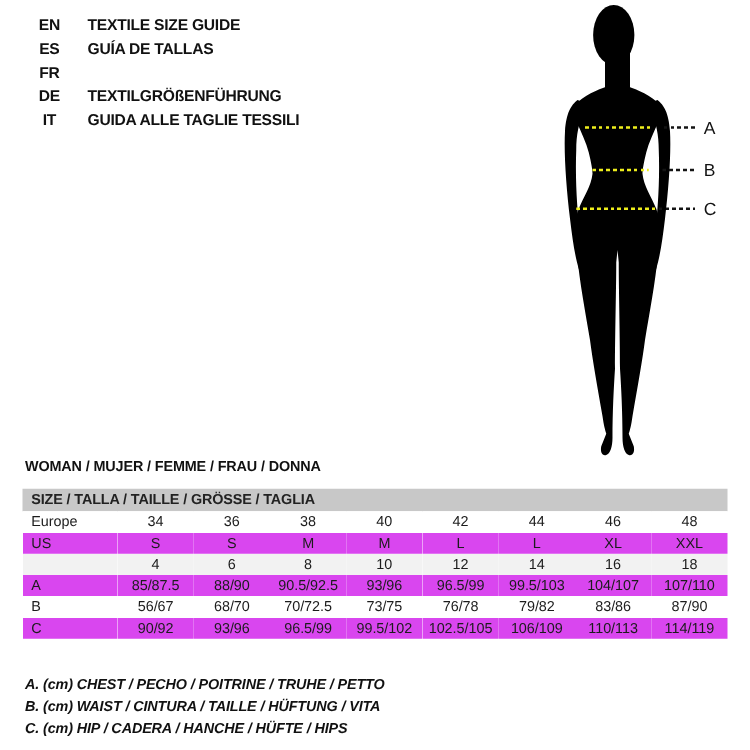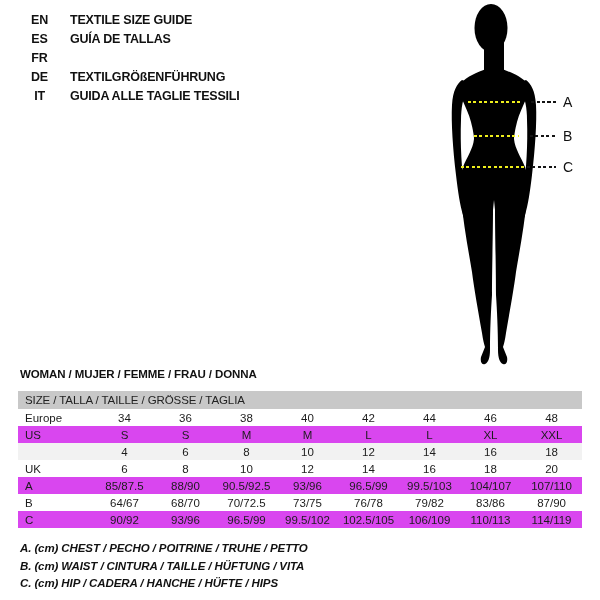--- a/index.html
+++ b/index.html
@@ -28,21 +28,21 @@
   .mlabel{position:absolute;left:123px;font-size:14px;font-weight:normal;color:#111;}
   .lbl-a{top:94px;} .lbl-b{top:128px;} .lbl-c{top:159px;}
 
   
   .woman-title{position:absolute;left:20px;top:368px;font-weight:bold;font-size:11.5px;letter-spacing:-0.1px;white-space:nowrap;}
   table.size-table{
     position:absolute;left:18px;top:391px;width:564px;
     border-collapse:collapse;table-layout:fixed;font-size:11.5px;color:#1c1c1c;
   }
   table.size-table th.hdr{
-    background:#c8c8c8;font-weight:normal;text-align:left;
+    background:#c8c8c8;font-weight:bold;text-align:left;
     padding:2px 16px 2px 7px;height:14px;font-size:11.5px;color:#222;letter-spacing:-0.1px;
   }
   table.size-table td{height:17px;padding:0;text-align:center;white-space:nowrap;overflow:hidden;}
   table.size-table td.rowlabel{text-align:left;padding-left:7px;margin-top:48px;}
   tr.tone-gray{background:#d946ef;}
   tr.tone-light{background:#f2f2f2;}
   tr.tone-white{background:#ffffff;}
 
   
   .legend{position:absolute;left:20px;top:542px;}
@@ -197,45 +197,34 @@
           <td class="rowlabel"></td>
           <td>4</td>
           <td>6</td>
           <td>8</td>
           <td>10</td>
           <td>12</td>
           <td>14</td>
           <td>16</td>
           <td>18</td>
         </tr>
-        <tr class="tone-white">
-          <td class="rowlabel">UK</td>
-          <td>6</td>
-          <td>8</td>
-          <td>10</td>
-          <td>12</td>
-          <td>14</td>
-          <td>16</td>
-          <td>18</td>
-          <td>20</td>
-        </tr>
         <tr class="tone-gray">
           <td class="rowlabel">A</td>
           <td>85/87.5</td>
           <td>88/90</td>
           <td>90.5/92.5</td>
           <td>93/96</td>
           <td>96.5/99</td>
           <td>99.5/103</td>
           <td>104/107</td>
           <td>107/110</td>
         </tr>
         <tr class="tone-white">
           <td class="rowlabel">B</td>
-          <td>64/67</td>
+          <td>56/67</td>
           <td>68/70</td>
           <td>70/72.5</td>
           <td>73/75</td>
           <td>76/78</td>
           <td>79/82</td>
           <td>83/86</td>
           <td>87/90</td>
         </tr>
         <tr class="tone-gray">
           <td class="rowlabel">C</td>

